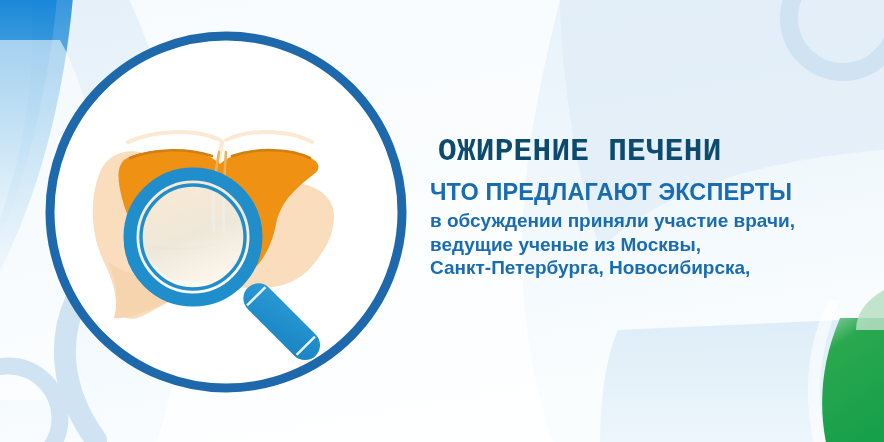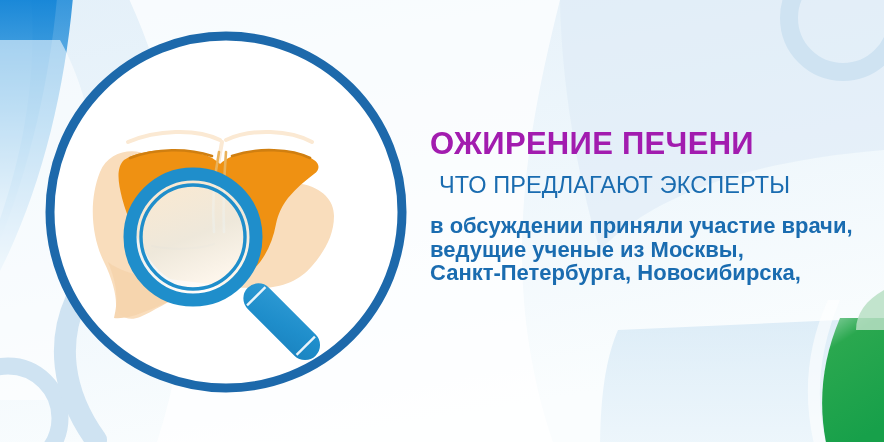--- a/index.html
+++ b/index.html
@@ -25,42 +25,43 @@
     height: 442px;
     display: block;
   }
   #text-block {
     position: absolute;
     left: 430px;
     top: 126px;
     width: 430px;
   }
   .headline {
-    margin: 0;
+    margin: 8px;
     font-size: 31px;
     line-height: 36px;
     font-weight: bold;
     letter-spacing: 0.3px;
     text-transform: uppercase;
-    color: #a21caf;
+    color: #0c4a6e;
     white-space: nowrap;
+    font-family: Liberation Mono, monospace;
   }
   .subhead {
-    margin: 9px;
+    margin: 0;
     font-size: 23.5px;
     line-height: 29px;
-    font-weight: normal;
+    font-weight: bold;
     letter-spacing: 0.1px;
     text-transform: uppercase;
     color: #1a6cb0;
     white-space: nowrap;
   }
   .body-copy {
-    margin: 14px 0 0 0;
-    font-size: 22px;
+    margin: 2px 0 0 0;
+    font-size: 19px;
     line-height: 23.5px;
     font-weight: bold;
     color: #1a6cb0;
   }
   .body-copy span {
     display: block;
     white-space: nowrap;
   }
 </style>
 </head>

